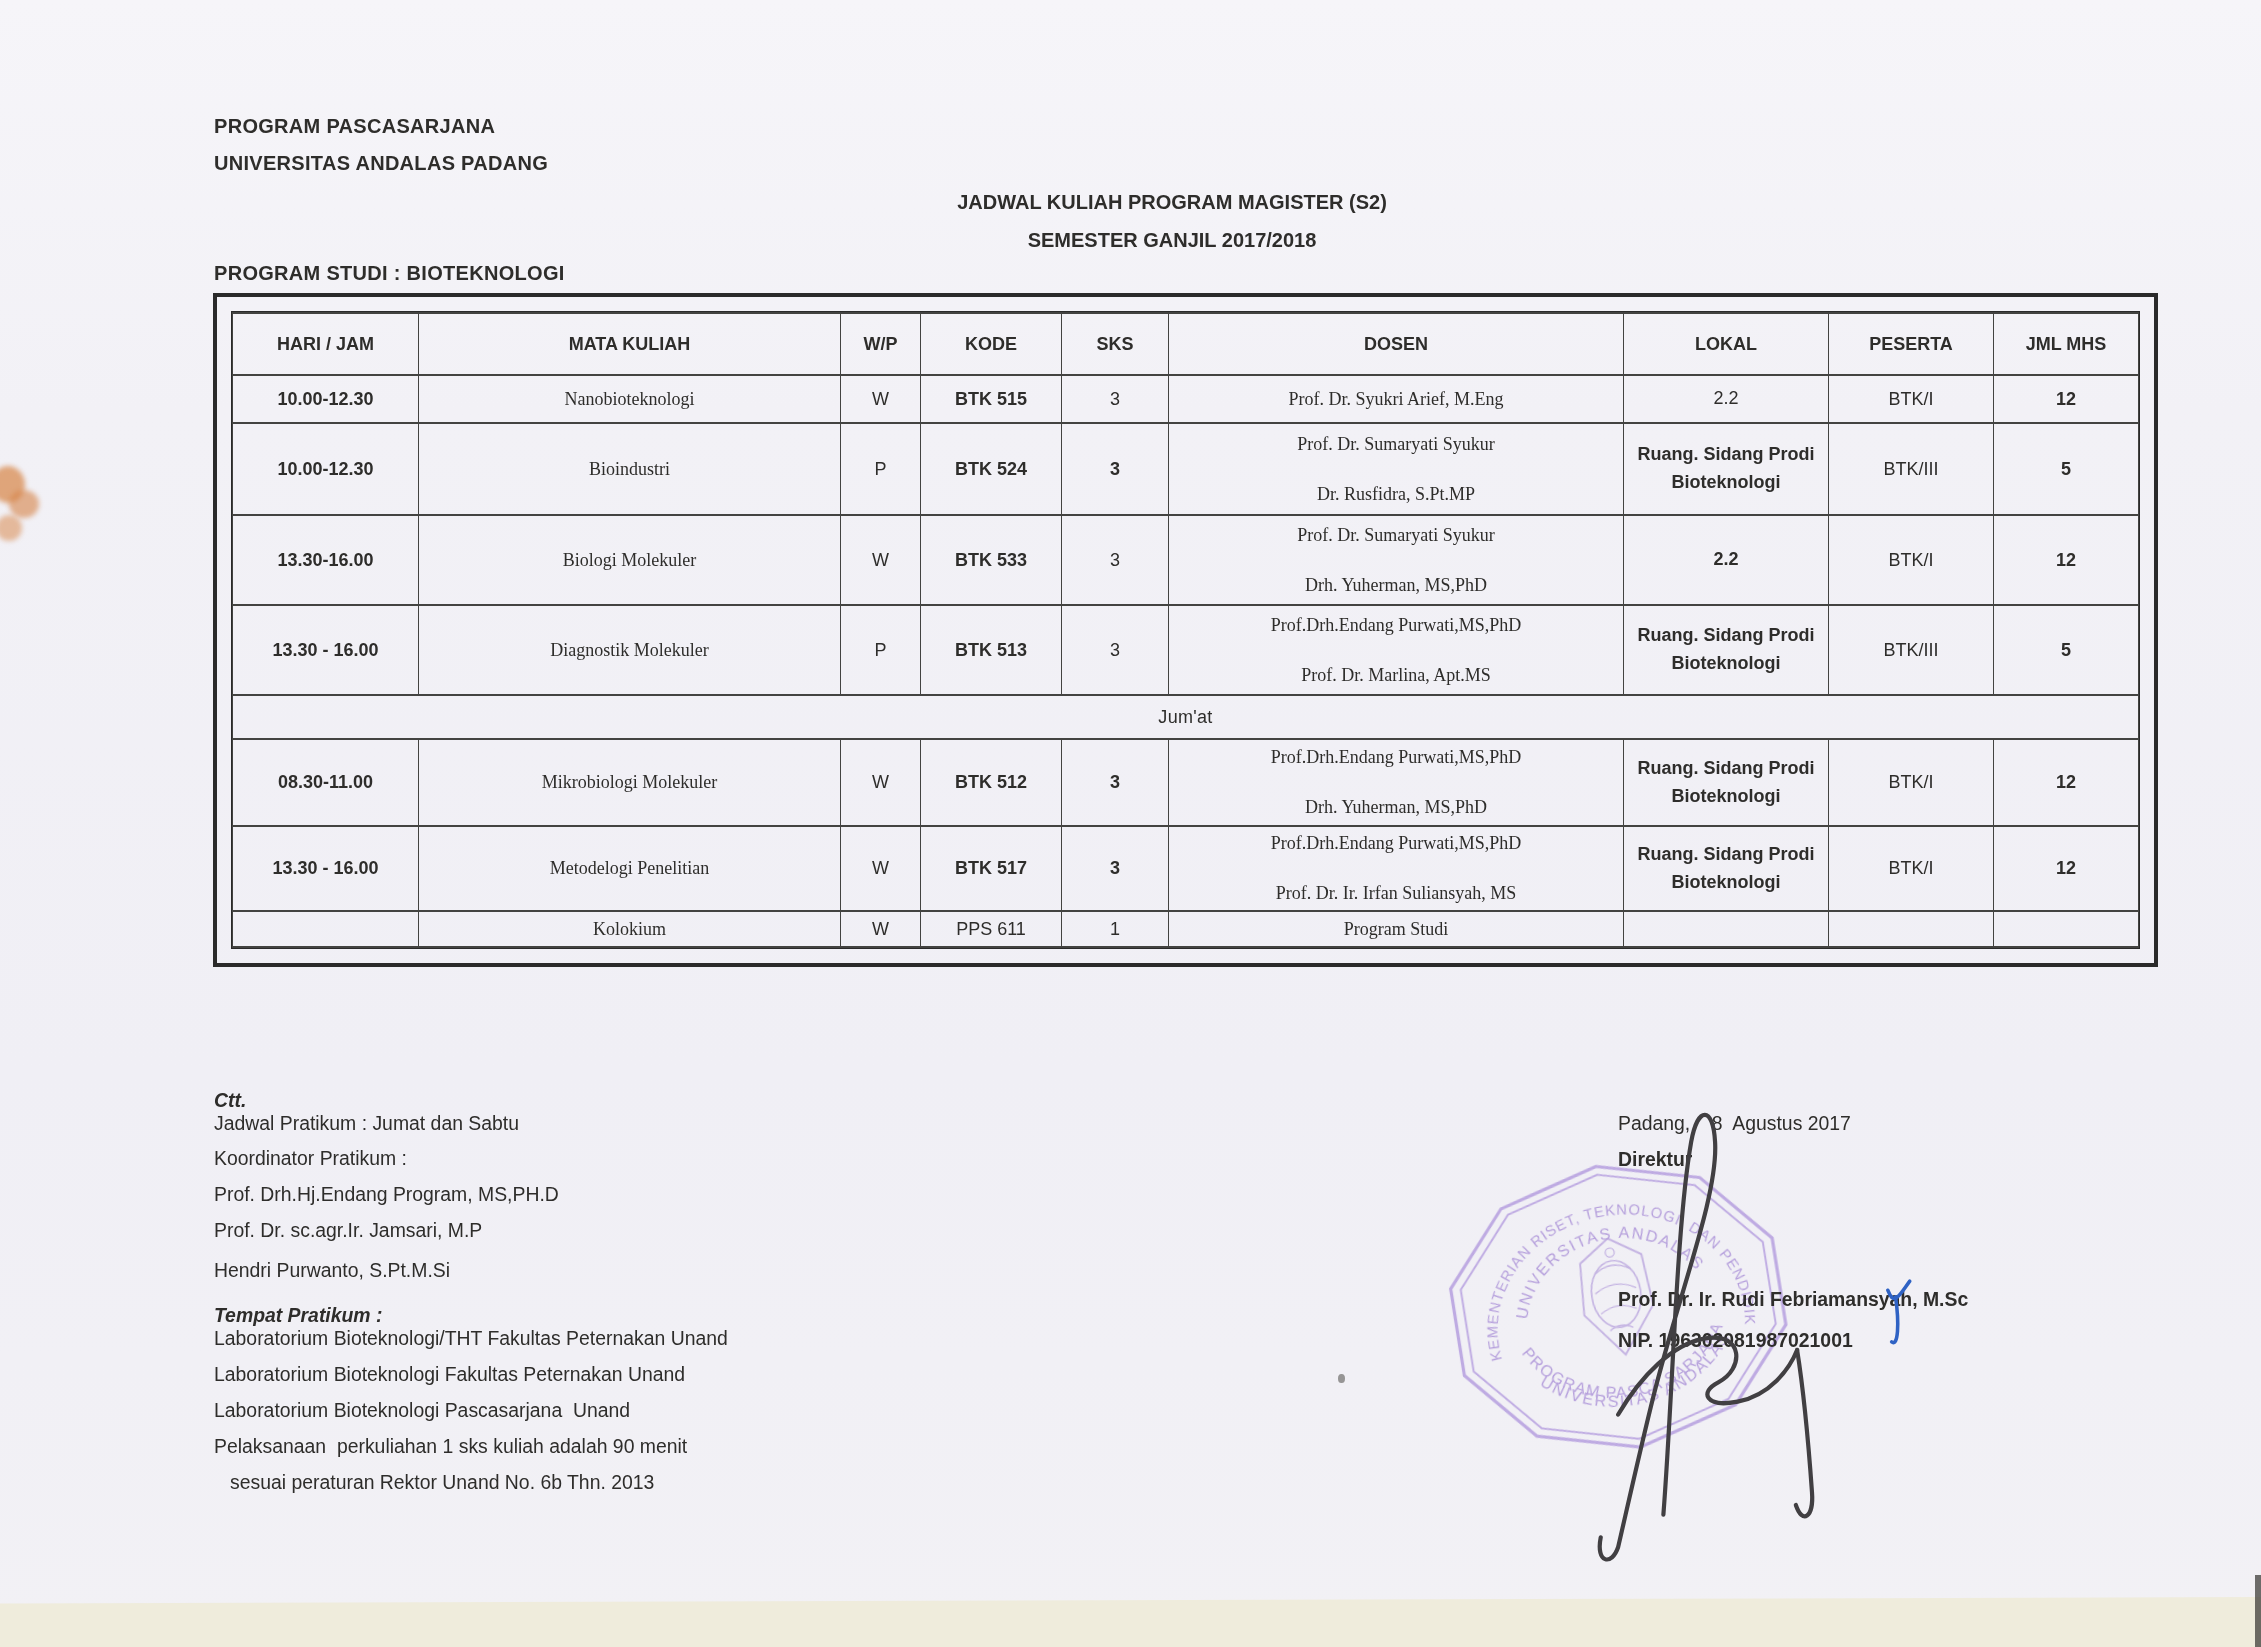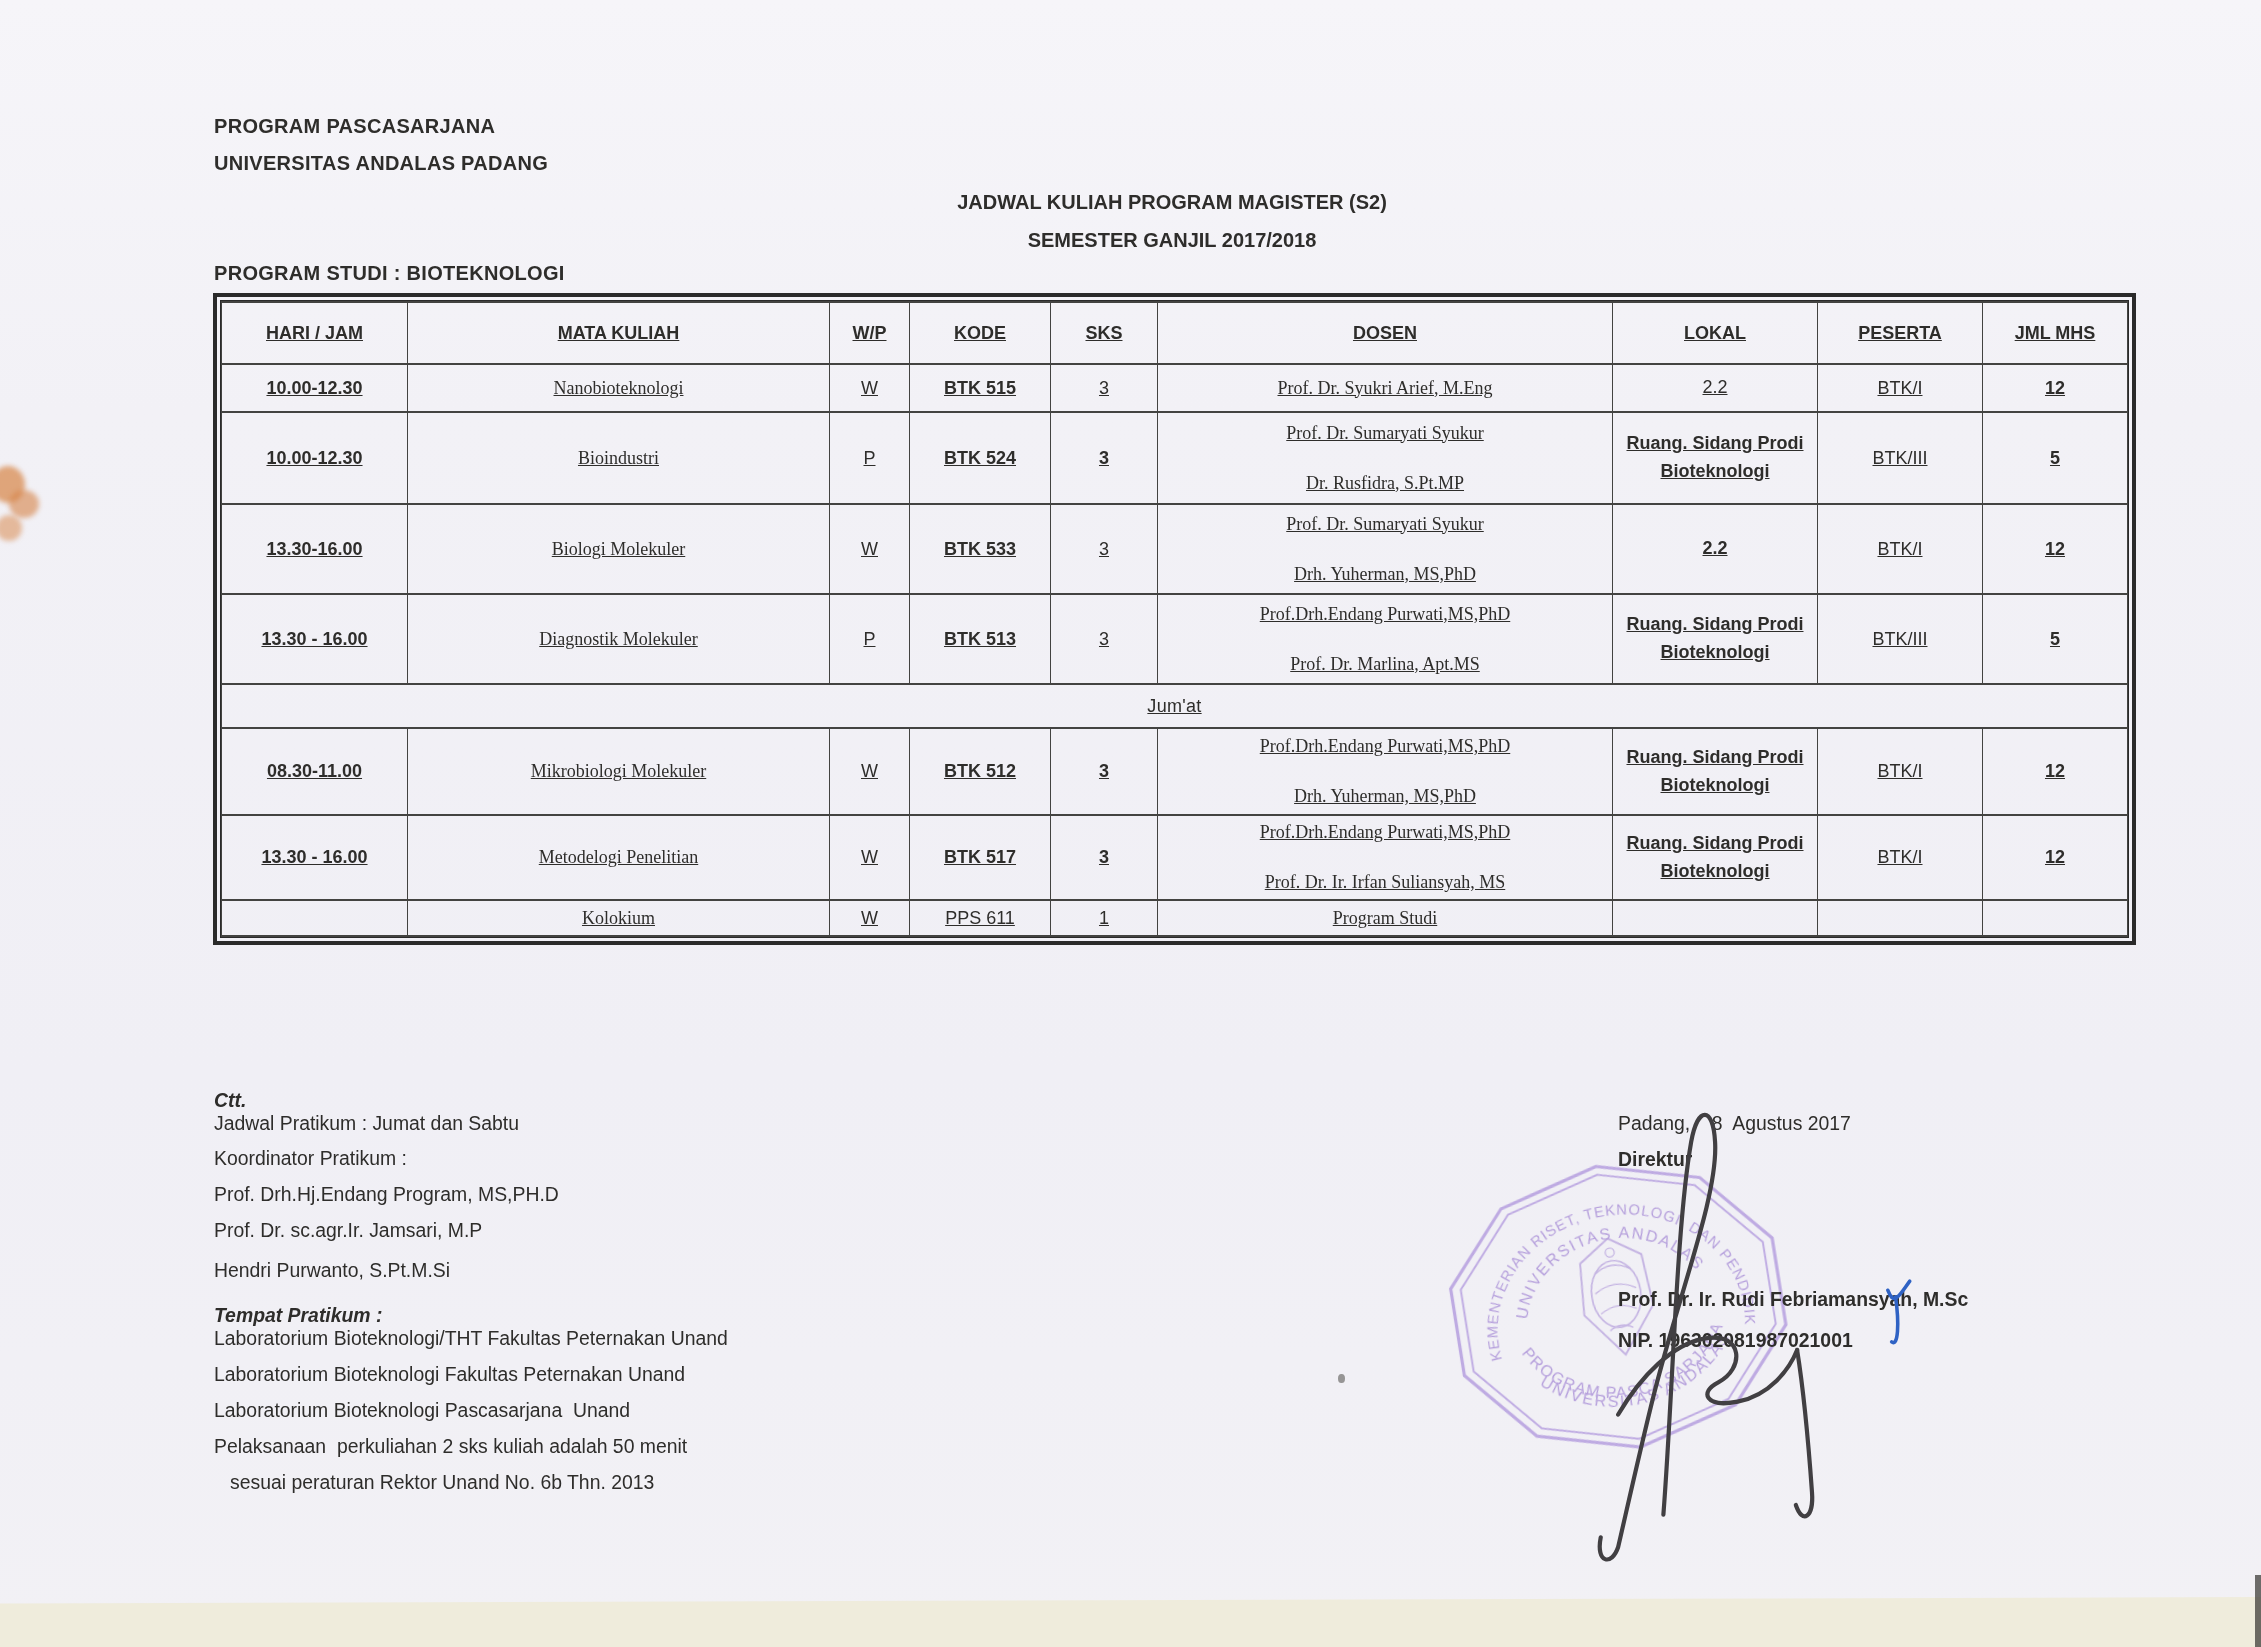--- a/index.html
+++ b/index.html
@@ -6,21 +6,21 @@
   .page{
     position:relative;width:2261px;height:1647px;overflow:hidden;
     background:linear-gradient(180deg,#f6f5f9 0%,#f2f1f6 25%,#f0eff5 65%,#f2f1f5 100%);
     font-family:"Liberation Sans",sans-serif;color:#2e2d2b;
   }
   .abs{position:absolute;}
   .b{font-weight:bold;}
   .hdr-line{font-size:20px;font-weight:bold;letter-spacing:0.3px;}
   .title-line{font-size:20px;font-weight:bold;transform:translateX(-50%);white-space:nowrap;}
   
-  .table-outer{border:4.5px solid #2a2a2a;padding:3px;background:transparent;text-decoration:underline;}
+  .table-outer{border:4.5px solid #2a2a2a;padding:14px;background:transparent;}
   .table-inner{border:1.9px solid #2a2a2a;}
   table.sched{border-collapse:collapse;table-layout:fixed;width:1907px;}
   table.sched td{border:1.9px solid #434341;border-top-width:2.6px;border-bottom-width:2.6px;
     font-size:18px;text-align:center;vertical-align:middle;padding:2.6px 3.9px;overflow:hidden;}
   td.hcell{font-weight:bold;font-size:19px;}
   td.day{font-size:28px;font-weight:400;letter-spacing:0.3px;border-bottom-width:3.2px;border-top-width:3.2px;}
   td.time{font-weight:bold;font-size:19px;}
   td.course{text-align:left;padding-left:10.3px;font-family:"Liberation Serif",serif;font-size:20px;}
   td.code6{font-weight:600;}
   td.dosen{text-align:left;padding:6.5px 5.2px 6.5px 10.3px;font-family:"Liberation Serif",serif;font-size:20px;}
@@ -211,21 +211,21 @@
   <div class="abs note bi" style="left:214px;top:1077px;">Ctt.</div>
   <div class="abs note" style="left:214px;top:1112px;">Jadwal Pratikum : Jumat dan Sabtu</div>
   <div class="abs note" style="left:214px;top:1147px;">Koordinator Pratikum :</div>
   <div class="abs note" style="left:214px;top:1183px;">Prof. Drh.Hj.Endang Program, MS,PH.D</div>
   <div class="abs note" style="left:214px;top:1219px;">Prof. Dr. sc.agr.Ir. Jamsari, M.P</div>
   <div class="abs note" style="left:214px;top:1259px;">Hendri Purwanto, S.Pt.M.Si</div>
   <div class="abs note bi" style="left:214px;top:1292px;">Tempat Pratikum :</div>
   <div class="abs note" style="left:214px;top:1327px;">Laboratorium Bioteknologi/THT Fakultas Peternakan Unand</div>
   <div class="abs note" style="left:214px;top:1363px;">Laboratorium Bioteknologi Fakultas Peternakan Unand</div>
   <div class="abs note" style="left:214px;top:1399px;">Laboratorium Bioteknologi Pascasarjana  Unand</div>
-  <div class="abs note" style="left:214px;top:1435px;">Pelaksanaan  perkuliahan 2 sks kuliah adalah 50 menit</div>
+  <div class="abs note" style="left:214px;top:1435px;">Pelaksanaan  perkuliahan 1 sks kuliah adalah 90 menit</div>
   <div class="abs note" style="left:230px;top:1471px;">sesuai peraturan Rektor Unand No. 6b Thn. 2013</div>
 
   <svg class="abs" style="left:1431px;top:1155px;z-index:1;opacity:.8;" width="381" height="310" viewBox="0 0 590 480">
     <defs>
         <filter id="blur1">
           <feGaussianBlur stdDeviation="1.1"></feGaussianBlur>
         </filter>
       </defs>
     <g transform="rotate(-9 290 235)" filter="url(#blur1)">
       <polygon points="290,15 445.8,57 542,167 542,303 445.8,413 290,455 134.2,413 38,303 38,167 134.2,57" fill="none" stroke="#b29ade" stroke-width="5"></polygon>

